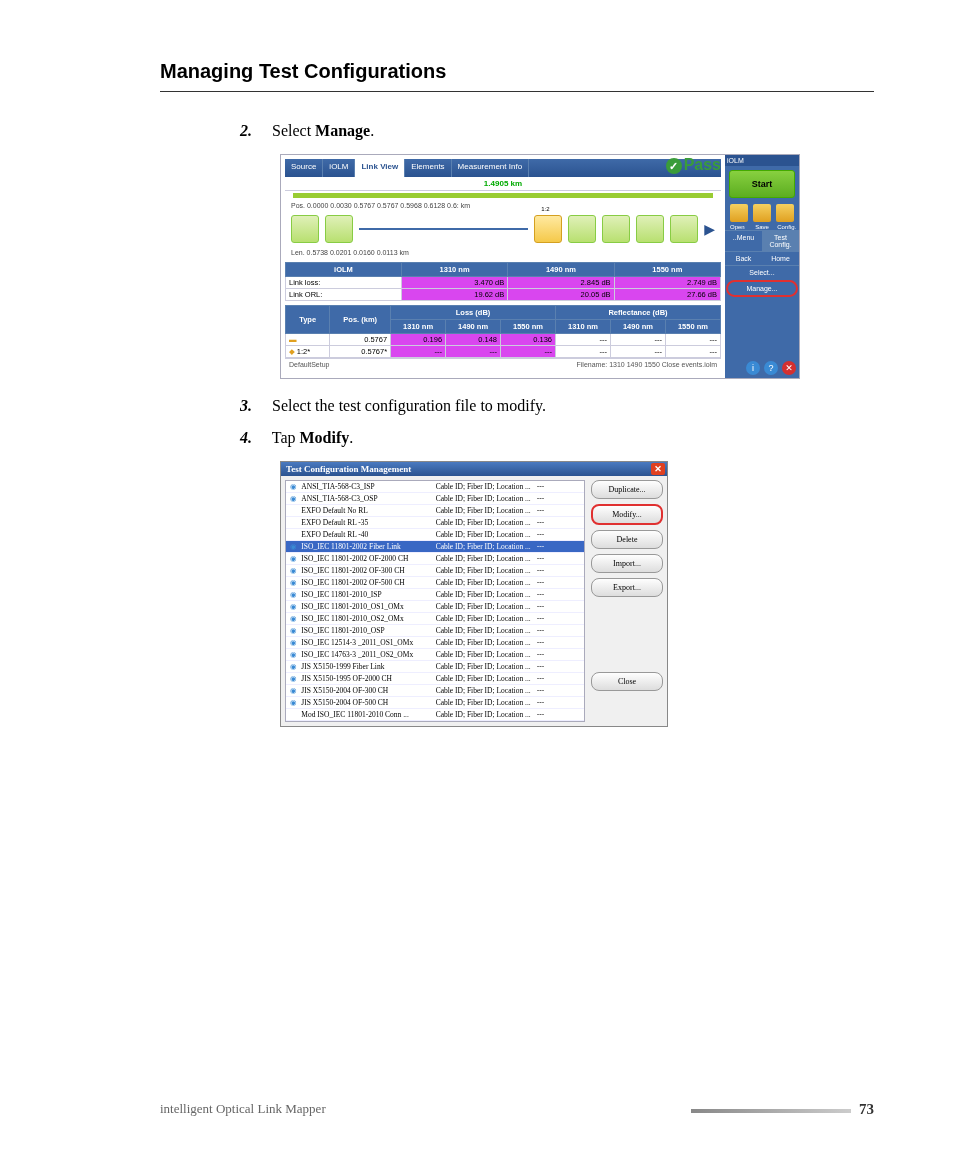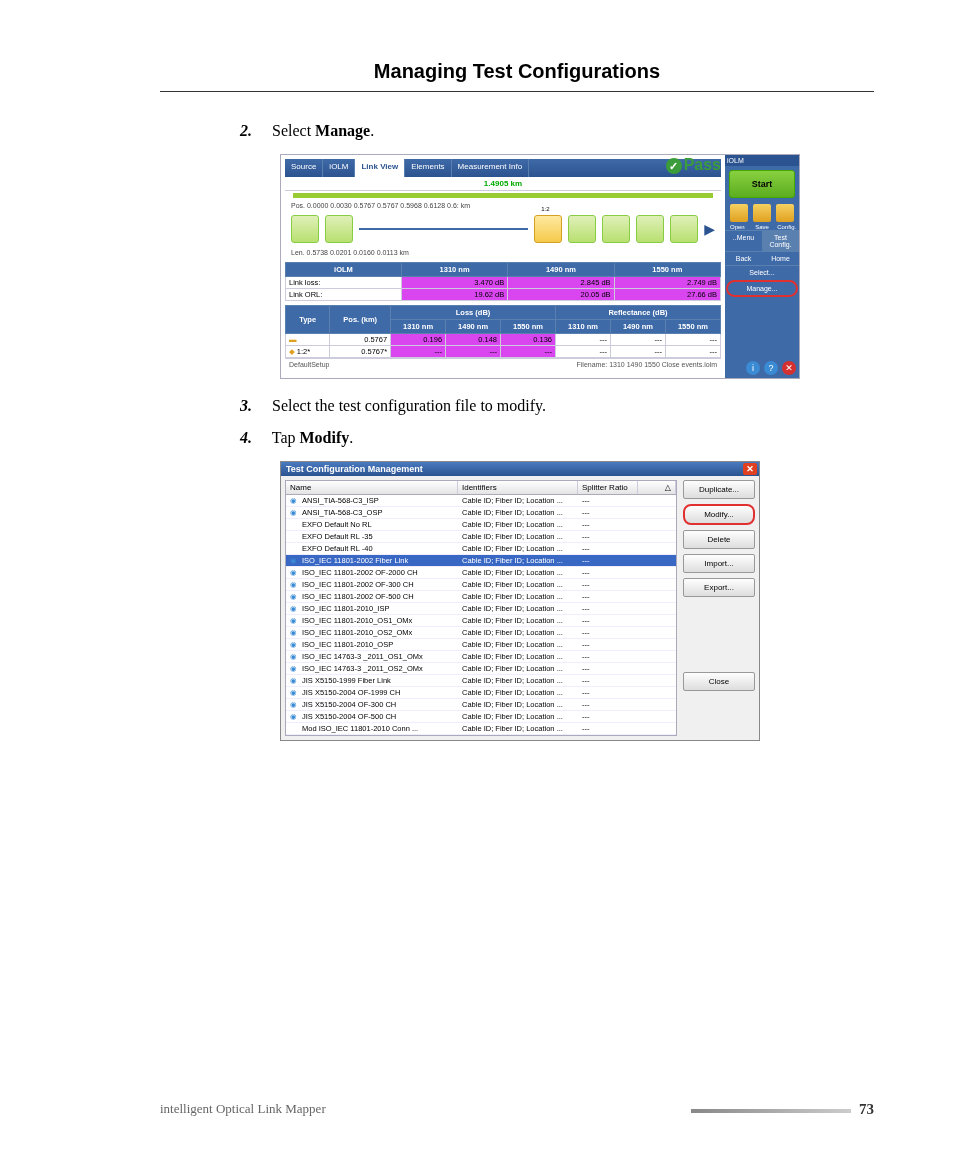--- a/index.html
+++ b/index.html
@@ -1,18 +1,18 @@
 <!DOCTYPE html>
 <html><head>
 <meta charset="utf-8">
 <style>
   * { box-sizing: border-box; margin: 0; padding: 0; }
   body { font-family: Georgia, serif; background: #fff; width: 954px; height: 1159px; position: relative; }
   .page { padding: 60px 80px 40px 160px; height: 100%; position: relative; }
-  .header-title { font-family: Arial, sans-serif; font-weight: bold; font-size: 20px; text-align: center; }
+  .header-title { font-family: Arial, sans-serif; font-weight: bold; font-size: 20px; text-align: left; }
   .header-sub { font-style: italic; font-size: 16px; text-align: right; margin-top: 2px; }
   .hr { border-top: 1.5px solid #333; margin-top: 8px; margin-bottom: 30px; }
   .step { margin: 6px 0 14px 80px; font-size: 16px; }
   .step-num { font-weight: bold; font-style: italic; display: inline-block; width: 28px; }
   .step b { font-weight: bold; }
   .shot { margin-left: 120px; margin-bottom: 18px; }
   .footer { position: absolute; bottom: 41px; left: 160px; right: 80px; font-size: 13px; color: #666; }
   .footer .pn { float: right; font-weight: bold; color: #333; font-size: 15px; }
   .footer .bar { display:inline-block; width:160px; height:4px; background:linear-gradient(to right,#888,#ccc); vertical-align:middle; margin-right:8px;}
 
@@ -42,34 +42,34 @@
   .s1 .ibtns{display:flex;justify-content:space-around;padding:2px;}
   .s1 .ibtn{width:18px;height:18px;background:linear-gradient(#f5d060,#e0a020);border-radius:2px;}
   .s1 .menu{background:#3f6aa8;font-size:7px;}
   .s1 .mitem{padding:3px;border-top:1px solid #5a80b0;}
   .s1 .mitem.hl{border:2px solid #e03030;border-radius:10px;margin:1px;}
   .s1 .status{font-size:7px;color:#555;padding:2px 4px;border-top:1px solid #ccd;}
   .s1 .botbtns{display:flex;gap:4px;justify-content:flex-end;padding:3px;}
   .s1 .circ{width:14px;height:14px;border-radius:50%;font-size:9px;color:#fff;text-align:center;line-height:14px;}
 
   
-  .s2 { width:480px; font-family: Liberation Sans, sans-serif; font-size:9px; border:1px solid #888;}
+  .s2 { width:388px; font-family: Liberation Serif, serif; font-size:9px; border:1px solid #888;}
   .s2 .tb{background:linear-gradient(#4a7ac0,#2b5390);color:#fff;padding:2px 5px;font-size:9px;font-weight:bold;position:relative;}
   .s2 .tb .x{position:absolute;right:2px;top:1px;width:14px;height:12px;background:#e04020;color:#fff;text-align:center;font-size:9px;line-height:12px;border-radius:2px;}
   .s2 .body{display:flex;background:#f0f0f0;padding:4px;}
   .s2 .list{flex:1;background:#fff;border:1px solid #aab;overflow:hidden;}
   .s2 .lh{display:flex;background:linear-gradient(#fefefe,#e4e4e4);font-size:8px;border-bottom:1px solid #aab;}
   .s2 .lh div{padding:2px 4px;border-right:1px solid #ccd;}
   .s2 .row{display:flex;font-size:7.5px;border-bottom:1px solid #eef;}
   .s2 .row div{padding:1px 4px;white-space:nowrap;overflow:hidden;}
   .s2 .row.sel{background:#3967c4;color:#fff;}
   .s2 .row .ic{width:12px;color:#3a8ad4;}
   .s2 .c1{width:172px;} .s2 .c2{width:120px;} .s2 .c3{width:60px;}
   .s2 .btns{width:78px;padding-left:6px;}
-  .s2 .b{background:linear-gradient(#fefefe,#ddd);border:1px solid #999;border-radius:2px;text-align:center;padding:4px 1px;font-size:8px;margin-bottom:5px;}
+  .s2 .b{background:linear-gradient(#fefefe,#ddd);border:1px solid #999;border-radius:8px;text-align:center;padding:4px 1px;font-size:8px;margin-bottom:5px;}
   .s2 .b.hl{border:2px solid #e03030;border-radius:8px;}
 </style>
 </head>
 <body>
 
 <div class="page">
   <div class="header-title">Managing Test Configurations</div>
   <div class="hr"></div>
 
   <div class="step">
@@ -221,26 +221,20 @@
   </div>
 
   <div class="shot">
     <div class="s2">
       <div class="tb">
         <span>Test Configuration Management</span>
         <span class="x">✕</span>
       </div>
       <div class="body">
         <div class="list">
-          <div class="lh">
-            <div class="c1">Name</div>
-            <div class="c2">Identifiers</div>
-            <div class="c3">Splitter Ratio</div>
-            <div style="flex:1;text-align:right;">△</div>
-          </div>
           <div id="s2rows">
               <div class="row">
                 <div class="ic">◉</div>
                 <div class="c1" style="width:160px">ANSI_TIA-568-C3_ISP</div>
                 <div class="c2">Cable ID; Fiber ID; Location ...</div>
                 <div class="c3">---</div>
               </div>
               <div class="row">
                 <div class="ic">◉</div>
                 <div class="c1" style="width:160px">ANSI_TIA-568-C3_OSP</div>
@@ -308,39 +302,39 @@
                 <div class="c3">---</div>
               </div>
               <div class="row">
                 <div class="ic">◉</div>
                 <div class="c1" style="width:160px">ISO_IEC 11801-2010_OSP</div>
                 <div class="c2">Cable ID; Fiber ID; Location ...</div>
                 <div class="c3">---</div>
               </div>
               <div class="row">
                 <div class="ic">◉</div>
-                <div class="c1" style="width:160px">ISO_IEC 14763-3 _2011_OS1_OMx</div>
+                <div class="c1" style="width:160px">ISO_IEC 12514-3 _2011_OS1_OMx</div>
                 <div class="c2">Cable ID; Fiber ID; Location ...</div>
                 <div class="c3">---</div>
               </div>
               <div class="row">
                 <div class="ic">◉</div>
                 <div class="c1" style="width:160px">ISO_IEC 14763-3 _2011_OS2_OMx</div>
                 <div class="c2">Cable ID; Fiber ID; Location ...</div>
                 <div class="c3">---</div>
               </div>
               <div class="row">
                 <div class="ic">◉</div>
                 <div class="c1" style="width:160px">JIS X5150-1999 Fiber Link</div>
                 <div class="c2">Cable ID; Fiber ID; Location ...</div>
                 <div class="c3">---</div>
               </div>
               <div class="row">
                 <div class="ic">◉</div>
-                <div class="c1" style="width:160px">JIS X5150-2004 OF-1999 CH</div>
+                <div class="c1" style="width:160px">JIS X5150-1995 OF-2000 CH</div>
                 <div class="c2">Cable ID; Fiber ID; Location ...</div>
                 <div class="c3">---</div>
               </div>
               <div class="row">
                 <div class="ic">◉</div>
                 <div class="c1" style="width:160px">JIS X5150-2004 OF-300 CH</div>
                 <div class="c2">Cable ID; Fiber ID; Location ...</div>
                 <div class="c3">---</div>
               </div>
               <div class="row">

